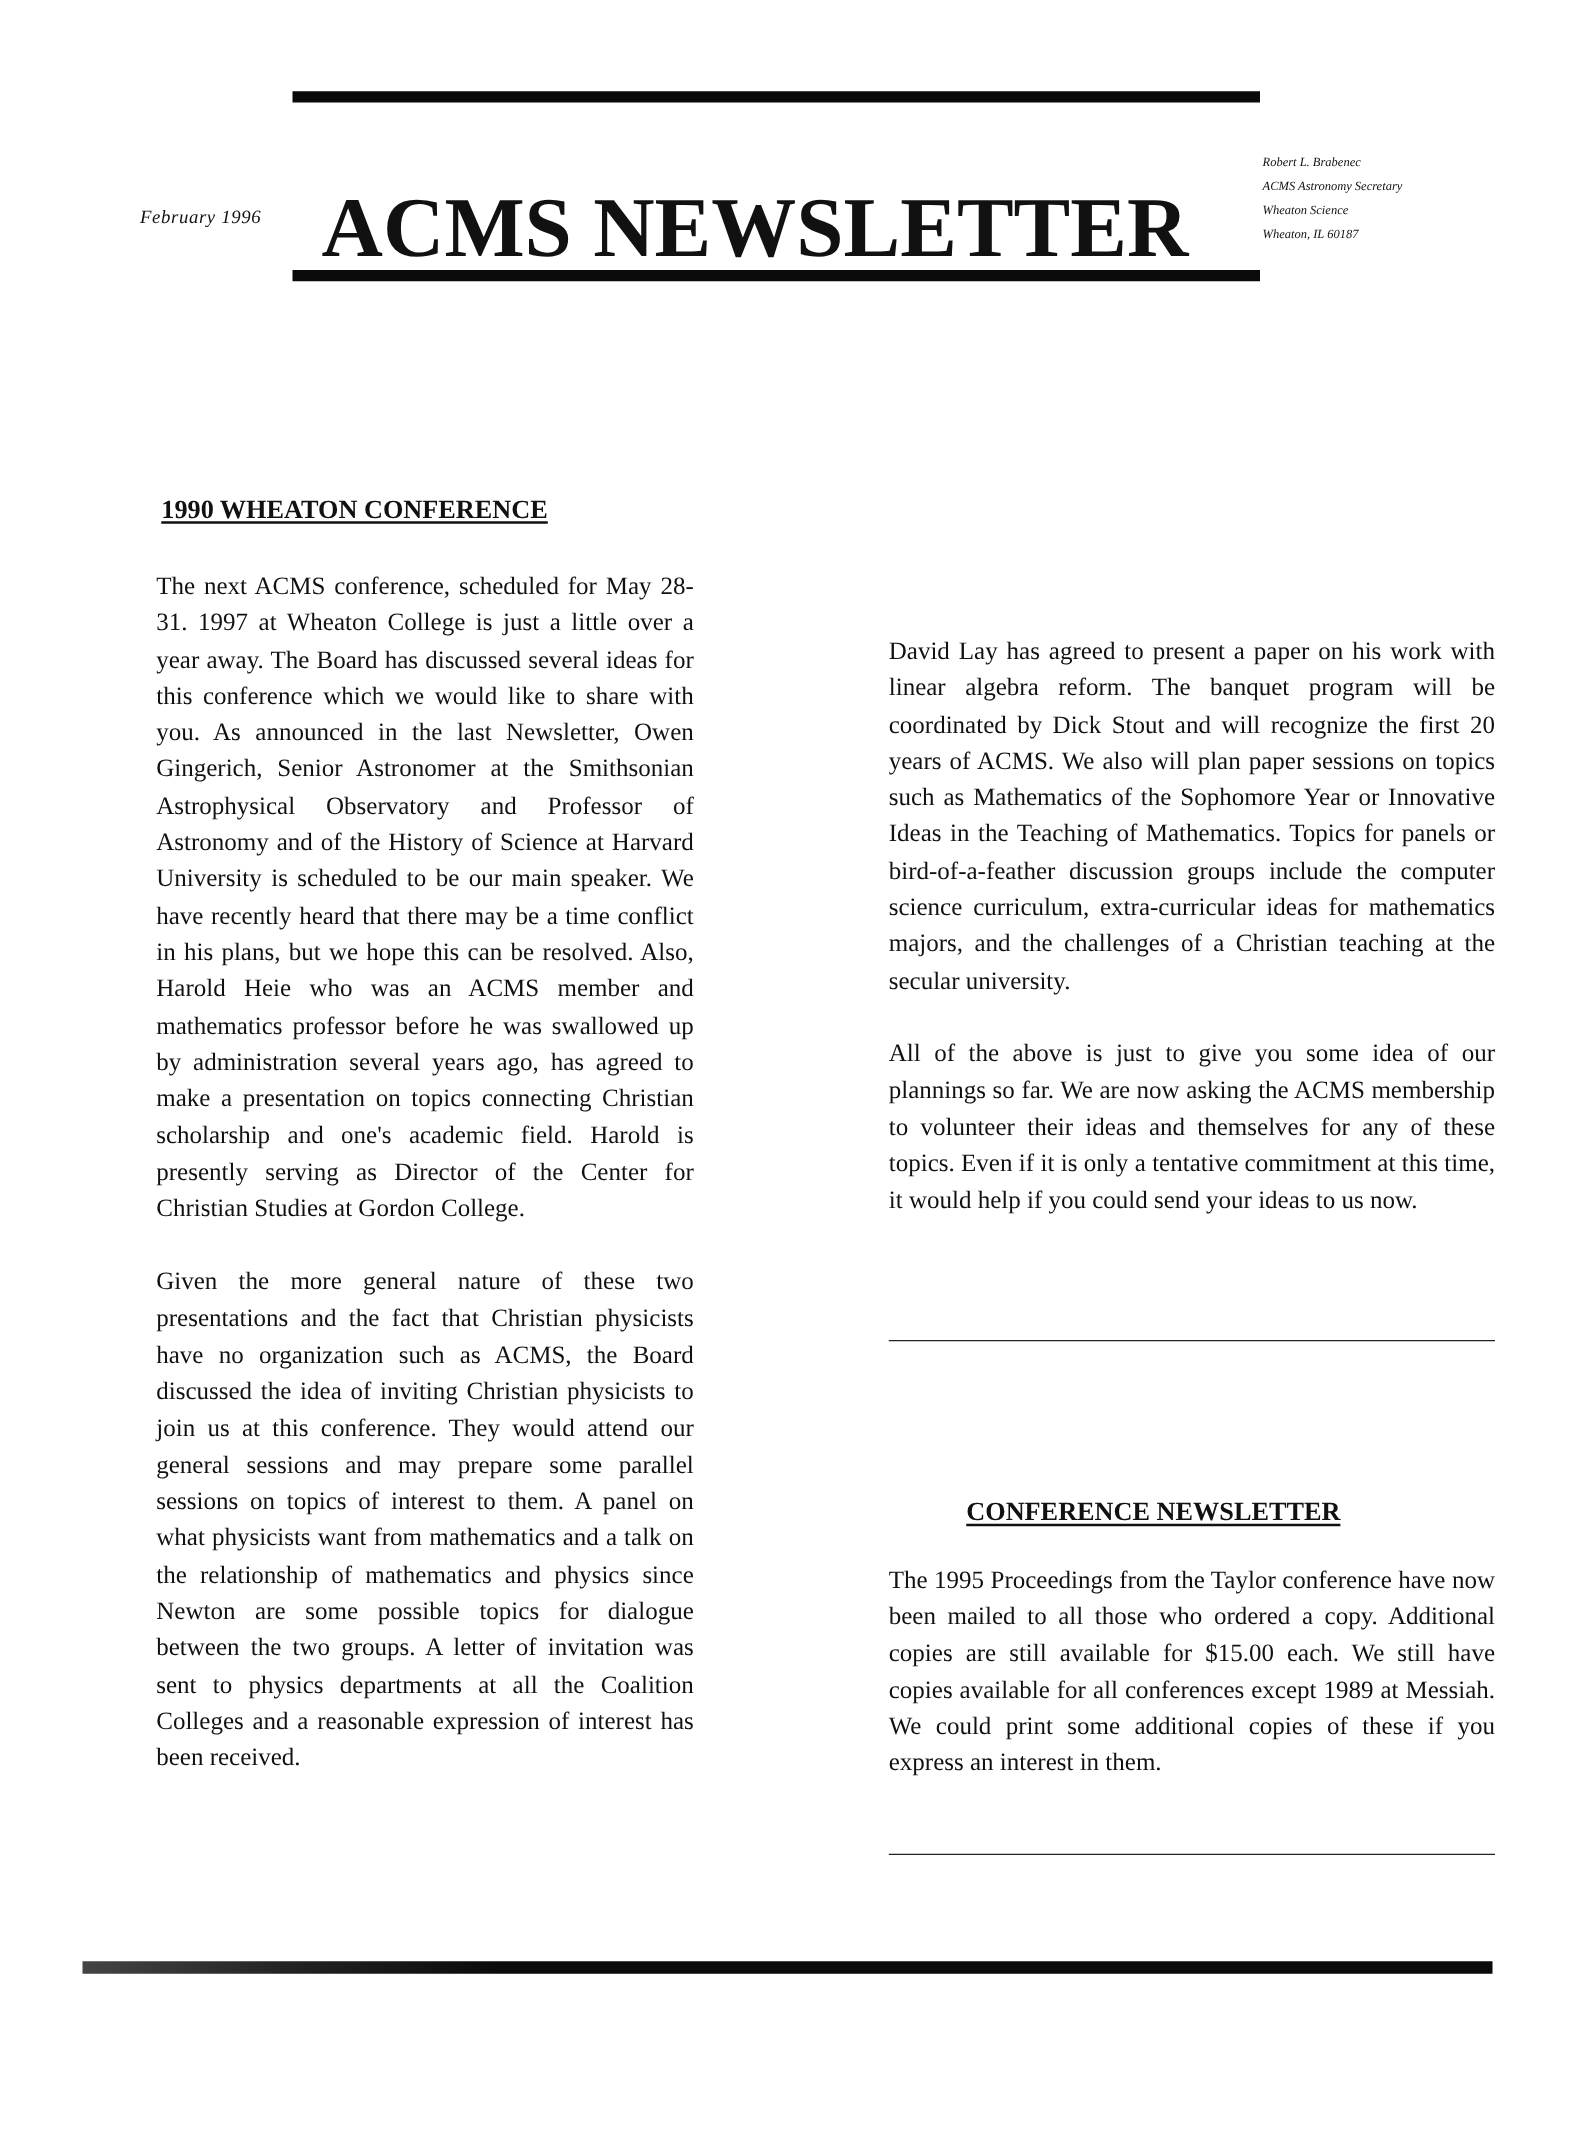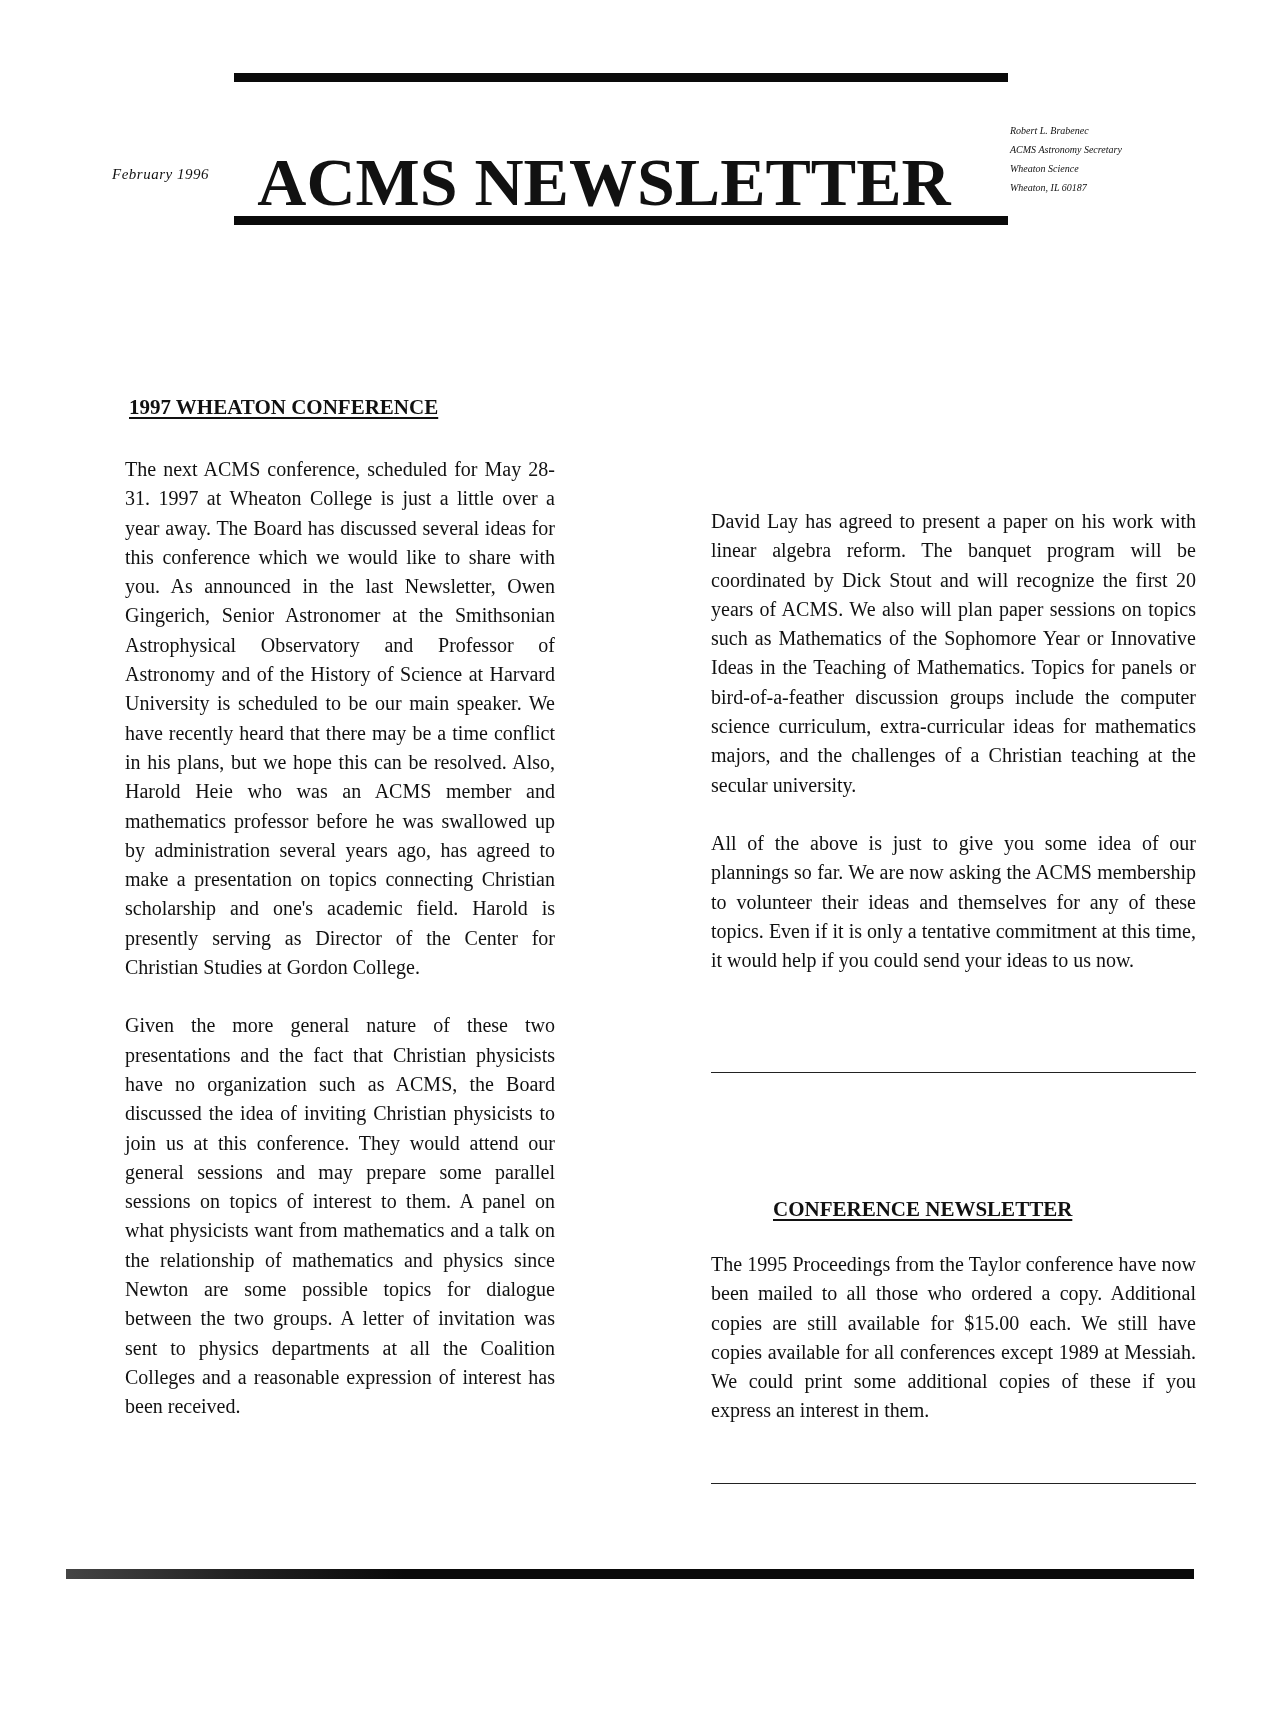--- a/index.html
+++ b/index.html
@@ -28,21 +28,21 @@
   <div class="masthead-date">February 1996</div>
   <div class="masthead-title">ACMS NEWSLETTER</div>
   <div class="masthead-address">
     <div>Robert L. Brabenec</div>
     <div>ACMS Astronomy Secretary</div>
     <div>Wheaton Science</div>
     <div>Wheaton, IL 60187</div>
   </div>
   <div class="rule rule-bottom"></div>
 
-  <div class="section-title" style="left:129px; top:395px;">1997 WHEATON CONFERENCE</div>
+  <div class="section-title" style="left:129px; top:395px;">1990 WHEATON CONFERENCE</div>
 
   <div class="col col-left">
     <p>The next ACMS conference, scheduled for May 28-31. 1997 at Wheaton College is just a little over a year away. The Board has discussed several ideas for this conference which we would like to share with you. As announced in the last Newsletter, Owen Gingerich, Senior Astronomer at the Smithsonian Astrophysical Observatory and Professor of Astronomy and of the History of Science at Harvard University is scheduled to be our main speaker. We have recently heard that there may be a time conflict in his plans, but we hope this can be resolved. Also, Harold Heie who was an ACMS member and mathematics professor before he was swallowed up by administration several years ago, has agreed to make a presentation on topics connecting Christian scholarship and one's academic field. Harold is presently serving as Director of the Center for Christian Studies at Gordon College.</p>
     <p>Given the more general nature of these two presentations and the fact that Christian physicists have no organization such as ACMS, the Board discussed the idea of inviting Christian physicists to join us at this conference. They would attend our general sessions and may prepare some parallel sessions on topics of interest to them. A panel on what physicists want from mathematics and a talk on the relationship of mathematics and physics since Newton are some possible topics for dialogue between the two groups. A letter of invitation was sent to physics departments at all the Coalition Colleges and a reasonable expression of interest has been received.</p>
   </div>
 
   <div class="col col-right">
     <p>David Lay has agreed to present a paper on his work with linear algebra reform. The banquet program will be coordinated by Dick Stout and will recognize the first 20 years of ACMS. We also will plan paper sessions on topics such as Mathematics of the Sophomore Year or Innovative Ideas in the Teaching of Mathematics. Topics for panels or bird-of-a-feather discussion groups include the computer science curriculum, extra-curricular ideas for mathematics majors, and the challenges of a Christian teaching at the secular university.</p>
     <p>All of the above is just to give you some idea of our plannings so far. We are now asking the ACMS membership to volunteer their ideas and themselves for any of these topics. Even if it is only a tentative commitment at this time, it would help if you could send your ideas to us now.</p>
   </div>

